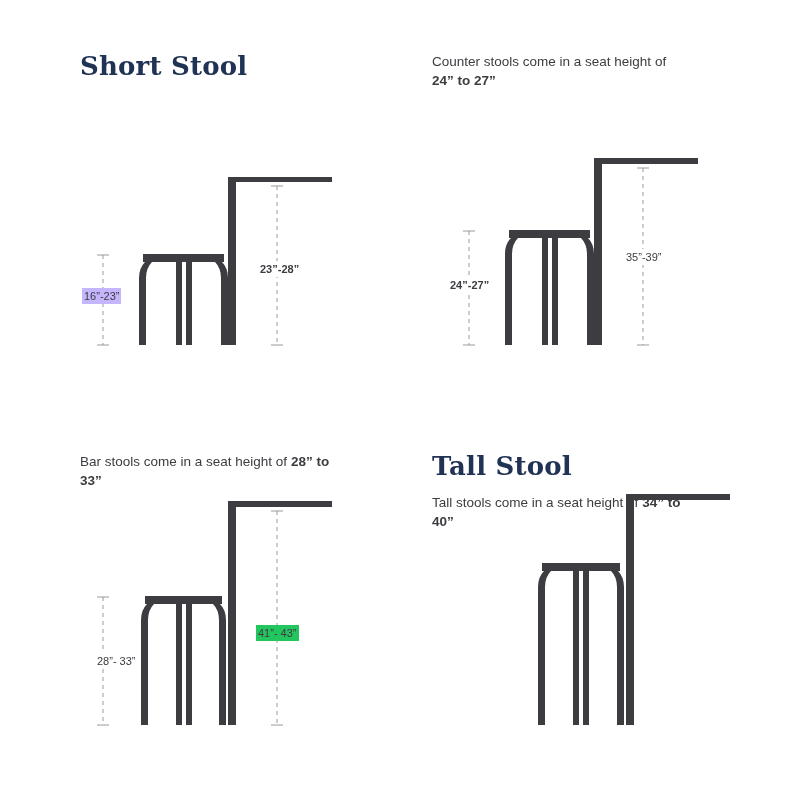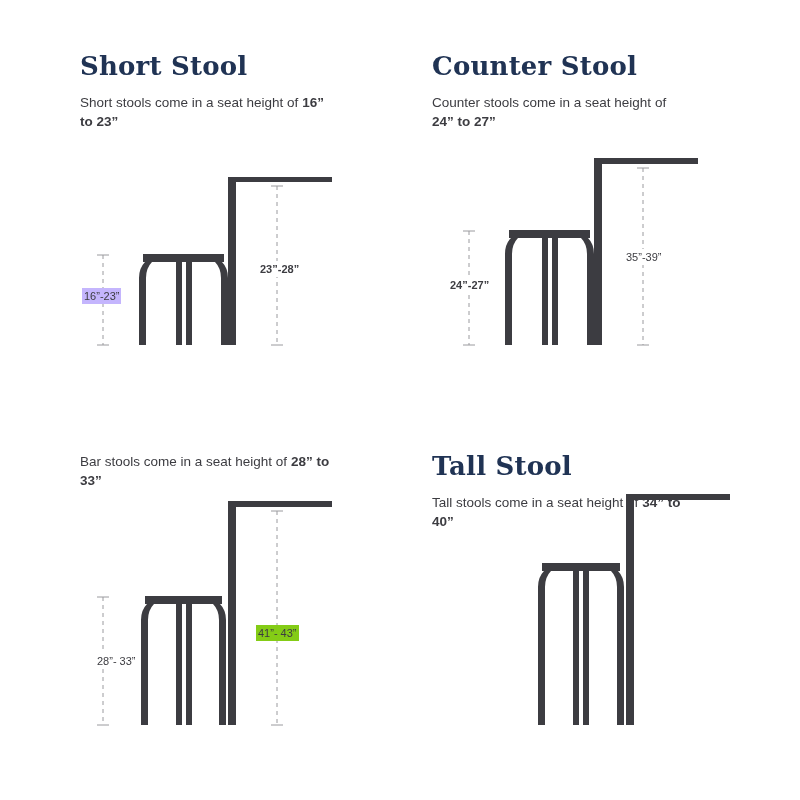--- a/index.html
+++ b/index.html
@@ -63,21 +63,20 @@
     white-space: nowrap;
   }
 </style>
 </head>
 <body>
 
 <div class="grid">
 
   <div class="cell">
     <div class="title">Short Stool</div>
-    <p class="subtitle"><span>Short stools come in a seat height of </span><b>16” to 23”</b></p>
 
     <svg class="figure" viewBox="0 0 400 400">
 
       <path d="M228 177 H332 V182 H236 V345 H228 Z" fill="#3c3c41"></path>
 
       <path d="M143 254 H224 V262 H143 Z" fill="#3c3c41"></path>
       <path d="M145 262 q-6 6 -6 16 v67 h7 v-67 q0 -10 6 -16 z" fill="#3c3c41"></path>
       <path d="M222 262 q6 6 6 16 v67 h-7 v-67 q0 -10 -6 -16 z" fill="#3c3c41"></path>
       <rect x="176" y="262" width="6" height="83" fill="#3c3c41"></rect>
       <rect x="186" y="262" width="6" height="83" fill="#3c3c41"></rect>
@@ -88,21 +87,20 @@
 
       <line x1="277" y1="186" x2="277" y2="345" stroke="#9a9a9e" stroke-width="1" stroke-dasharray="4 4"></line>
       <line x1="271" y1="186" x2="283" y2="186" stroke="#9a9a9e" stroke-width="1"></line>
       <line x1="271" y1="345" x2="283" y2="345" stroke="#9a9a9e" stroke-width="1"></line>
     </svg>
     <div class="dimlabel" style="left:82px; top:288px; background:#c4b5fd; padding:2px 2px;text-align:center;">16”-23”</div>
     <div class="dimlabel" style="left:258px; top:261px; background:#fff; padding:2px 2px;font-weight:bold;">23”-28”</div>
   </div>
 
   <div class="cell right">
-    <div class="title">Counter Stool</div>
     <p class="subtitle"><span>Counter stools come in a seat height of </span><b>24” to 27”</b></p>
 
     <svg class="figure" viewBox="0 0 400 400">
 
       <path d="M228 158 H332 V164 H236 V345 H228 Z" fill="#3c3c41"></path>
 
       <path d="M143 230 H224 V238 H143 Z" fill="#3c3c41"></path>
       <path d="M145 238 q-6 6 -6 16 v91 h7 v-91 q0 -10 6 -16 z" fill="#3c3c41"></path>
       <path d="M222 238 q6 6 6 16 v91 h-7 v-91 q0 -10 -6 -16 z" fill="#3c3c41"></path>
       <rect x="176" y="238" width="6" height="107" fill="#3c3c41"></rect>
@@ -135,21 +133,21 @@
 
       <line x1="103" y1="197" x2="103" y2="325" stroke="#9a9a9e" stroke-width="1" stroke-dasharray="4 4"></line>
       <line x1="97" y1="197" x2="109" y2="197" stroke="#9a9a9e" stroke-width="1"></line>
       <line x1="97" y1="325" x2="109" y2="325" stroke="#9a9a9e" stroke-width="1"></line>
 
       <line x1="277" y1="111" x2="277" y2="325" stroke="#9a9a9e" stroke-width="1" stroke-dasharray="4 4"></line>
       <line x1="271" y1="111" x2="283" y2="111" stroke="#9a9a9e" stroke-width="1"></line>
       <line x1="271" y1="325" x2="283" y2="325" stroke="#9a9a9e" stroke-width="1"></line>
     </svg>
     <div class="dimlabel" style="left:80px; top:253px; background:#fff; padding:2px 2px;margin-left:15px;">28”- 33”</div>
-    <div class="dimlabel" style="left:256px; top:225px; background:#84cc16; padding:2px 2px;">41”- 43”</div>
+    <div class="dimlabel" style="left:256px; top:225px; background:#22c55e; padding:2px 2px;">41”- 43”</div>
   </div>
 
   <div class="cell right">
     <div class="title">Tall Stool</div>
     <p class="subtitle"><span>Tall stools come in a seat height of </span><b>34” to 40”</b></p>
 
     <svg class="figure" viewBox="0 0 400 400">
 
       <path d="M260 94 H364 V100 H268 V325 H260 Z" fill="#3c3c41"></path>
 

